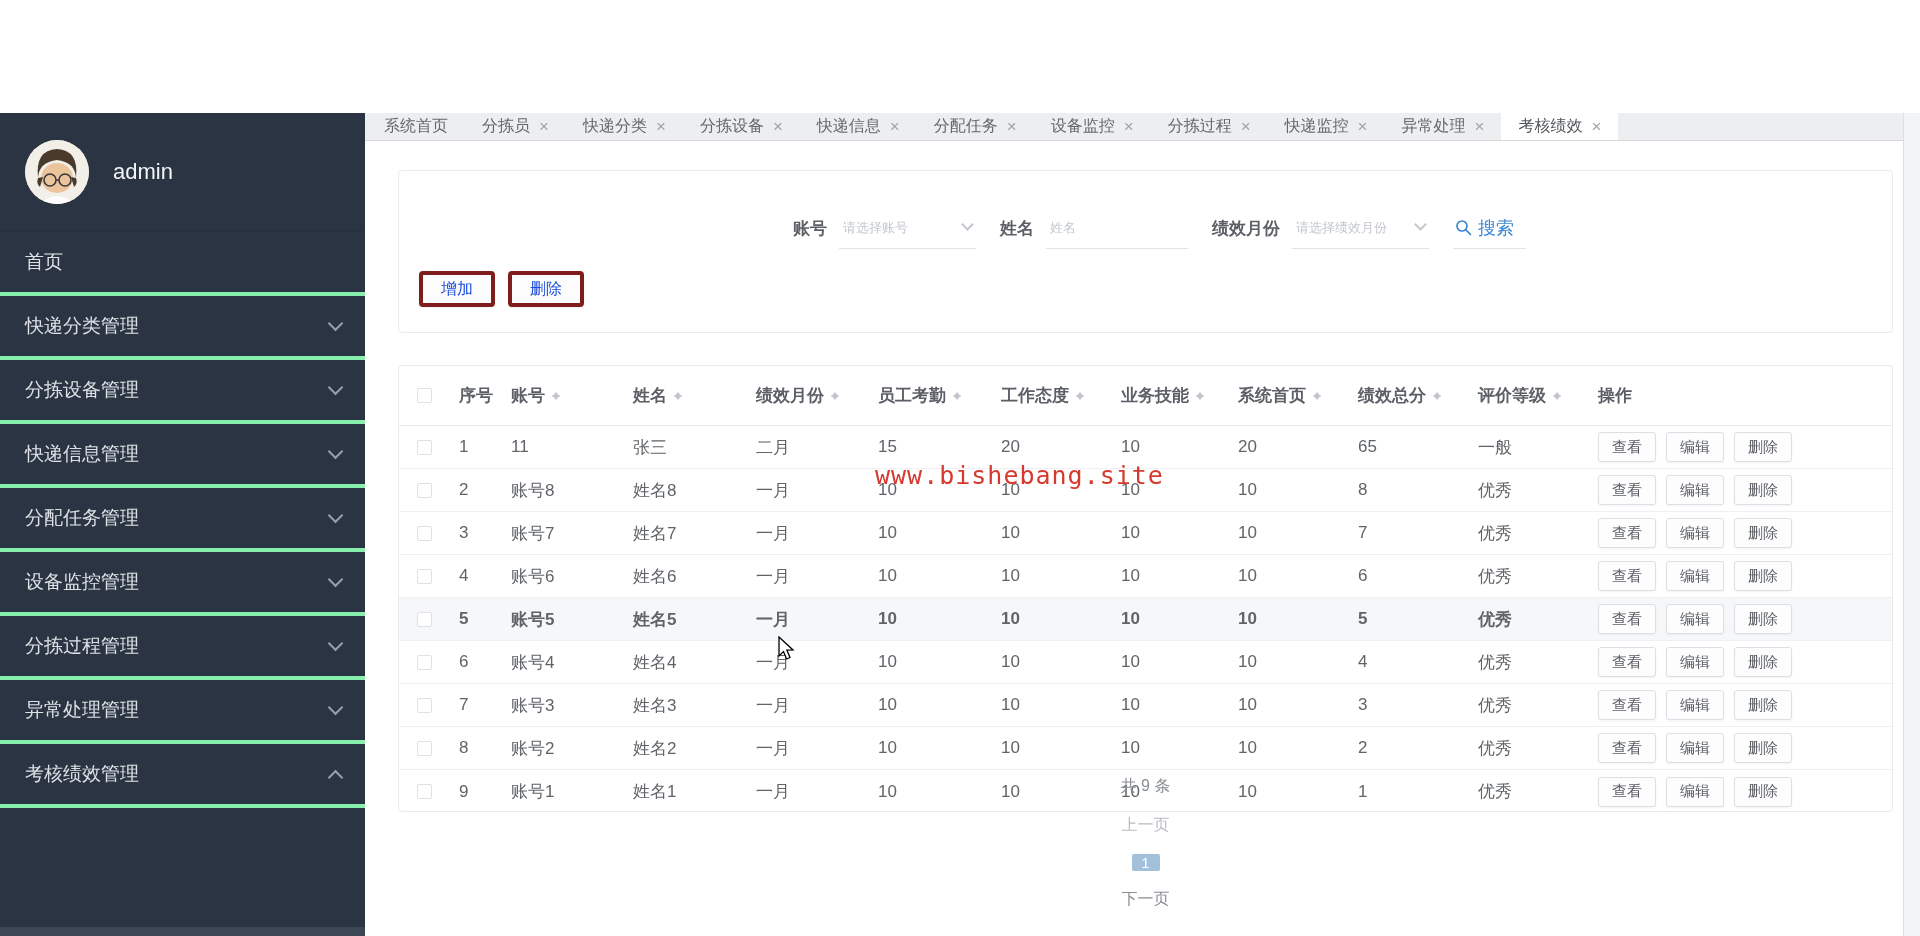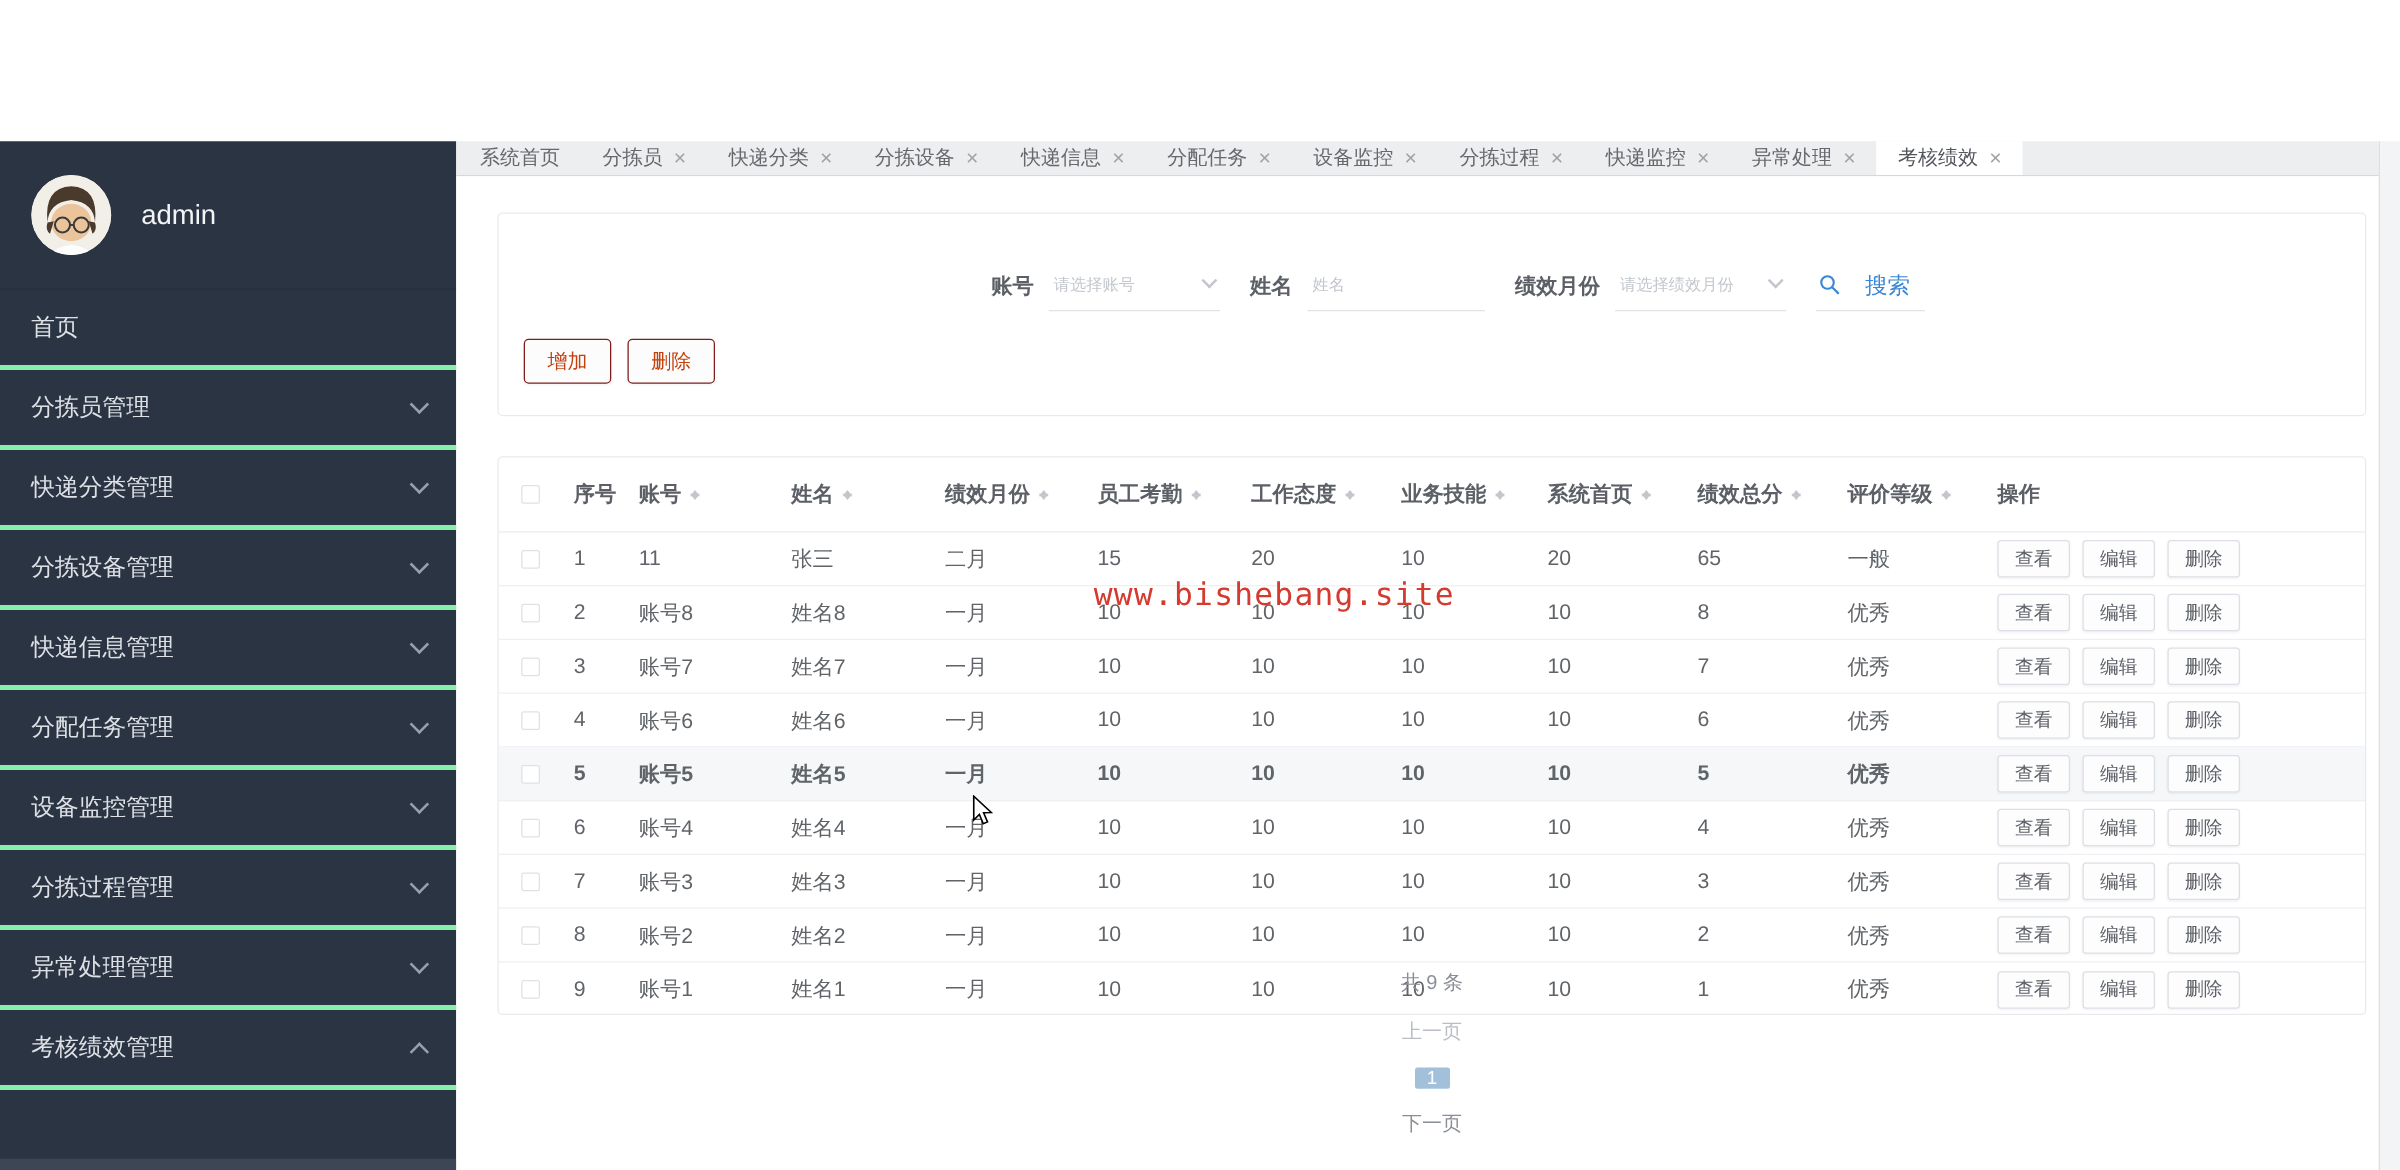--- a/index.html
+++ b/index.html
@@ -40,26 +40,26 @@
   .content{position:absolute;left:365px;top:141px;width:1538px;height:795px;background:#fff;}
   .panel{position:absolute;left:33px;width:1495px;background:#fff;border:1px solid #e8eaed;border-radius:4px;}
   .search-panel{top:29px;height:163px;}
 
   .form-row{position:absolute;left:394px;top:36px;height:42px;display:flex;align-items:center;}
   .flabel{font-size:17px;color:#5c6066;font-weight:600;margin-right:12px;white-space:nowrap;}
   .ufield{height:42px;border-bottom:1px solid #e0e3e8;display:flex;align-items:center;
     justify-content:space-between;margin-right:24px;font-size:16px;padding:0 4px;}
   .f-account{width:137px;} .f-name{width:142px;} .f-month{width:137px;}
   .ph{color:#c3c7cd;font-size:13px;white-space:nowrap;}
-  .search-link{height:42px;border-bottom:1px solid #e0e3e8;display:flex;align-items:center;gap:20px;
+  .search-link{height:42px;border-bottom:1px solid #e0e3e8;display:flex;align-items:center;gap:6px;
     font-size:18px;color:#3a87d6;padding:0 12px 0 2px;cursor:pointer;}
 
   .btn-row{position:absolute;left:20px;top:100px;display:flex;gap:13px;}
-  .btn{height:36px;padding:4px 18px;font-size:16px;color:#c2410c;background:#fcfcfd;
-    border:1px solid #7f1d1d;border-radius:4px;box-shadow:0 1px 2px rgba(0,0,0,.05);cursor:pointer;
+  .btn{height:36px;padding:4px 18px;font-size:16px;color:#1d4ed8;background:#fcfcfd;
+    border:4px solid #7f1d1d;border-radius:4px;box-shadow:0 1px 2px rgba(0,0,0,.05);cursor:pointer;
     font-family:inherit;}
 
   
   .table-panel{top:224px;height:447px;overflow:hidden;}
   .thead,.trow{display:grid;grid-template-columns:50px 52px 122px 123px 122px 123px 120px 117px 120px 120px 120px 1fr;align-items:center;}
   .thead{height:60px;border-bottom:1px solid #e9ebef;}
   .hcell{font-size:17px;color:#5c6066;font-weight:600;padding-left:10px;display:flex;align-items:center;white-space:nowrap;}
   .trow{height:43px;border-bottom:1px solid #eef0f3;}
   .trow:last-child{border-bottom:none;}
   .trow.hl{background:#f5f7f9;font-weight:700;}
@@ -109,24 +109,20 @@
           <path d="M14 64 q18 -16 36 0 z" fill="#fdfdfd"></path>
         </svg>
       </span>
       <span class="username">admin</span>
     </div>
     <nav class="menu" id="menu">
         <div class="menu-item">
           <span class="mi-label">首页</span>
         </div>
         <div class="menu-item">
-          <span class="mi-label">分拣员管理</span>
-          <span class="chev down"></span>
-        </div>
-        <div class="menu-item">
           <span class="mi-label">快递分类管理</span>
           <span class="chev down"></span>
         </div>
         <div class="menu-item">
           <span class="mi-label">分拣设备管理</span>
           <span class="chev down"></span>
         </div>
         <div class="menu-item">
           <span class="mi-label">快递信息管理</span>
           <span class="chev down"></span>

